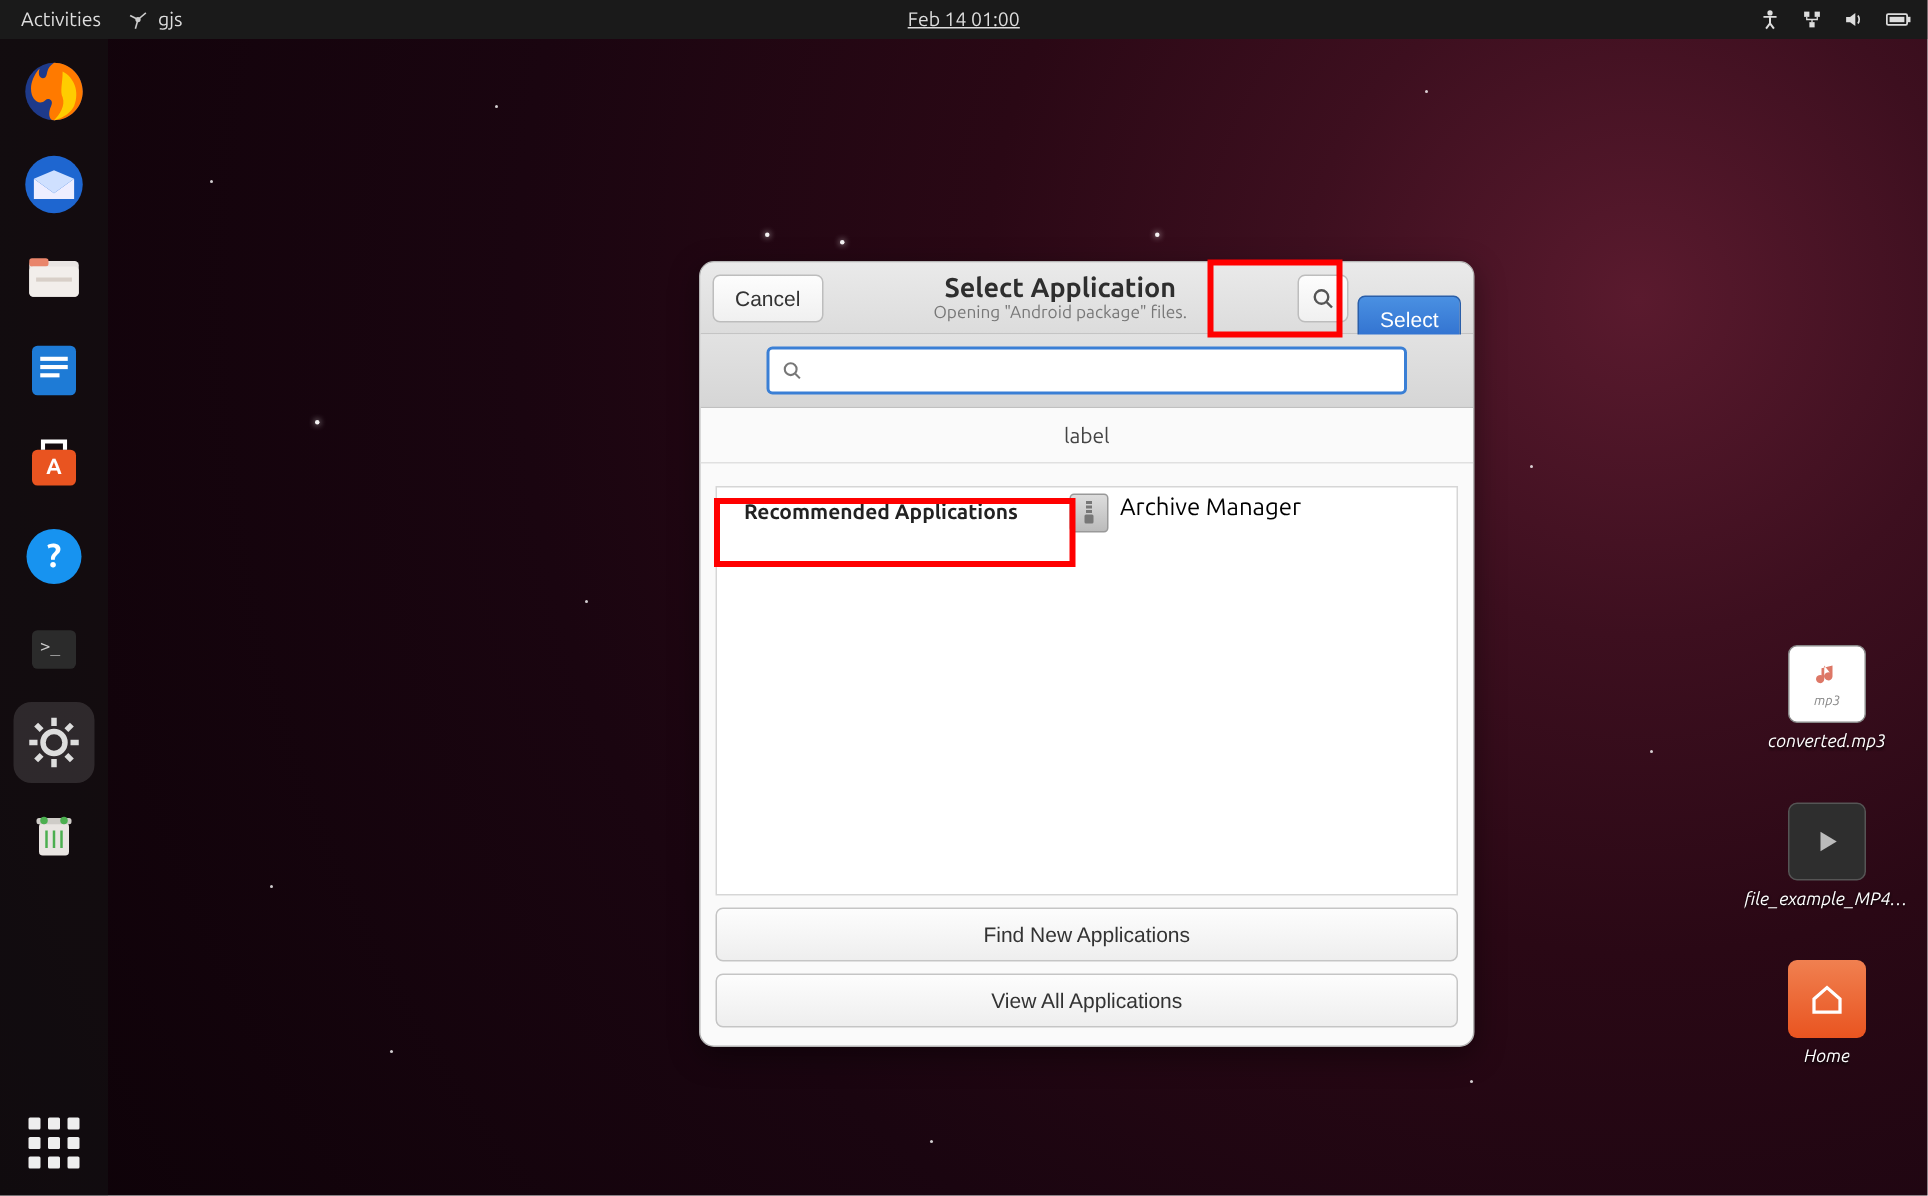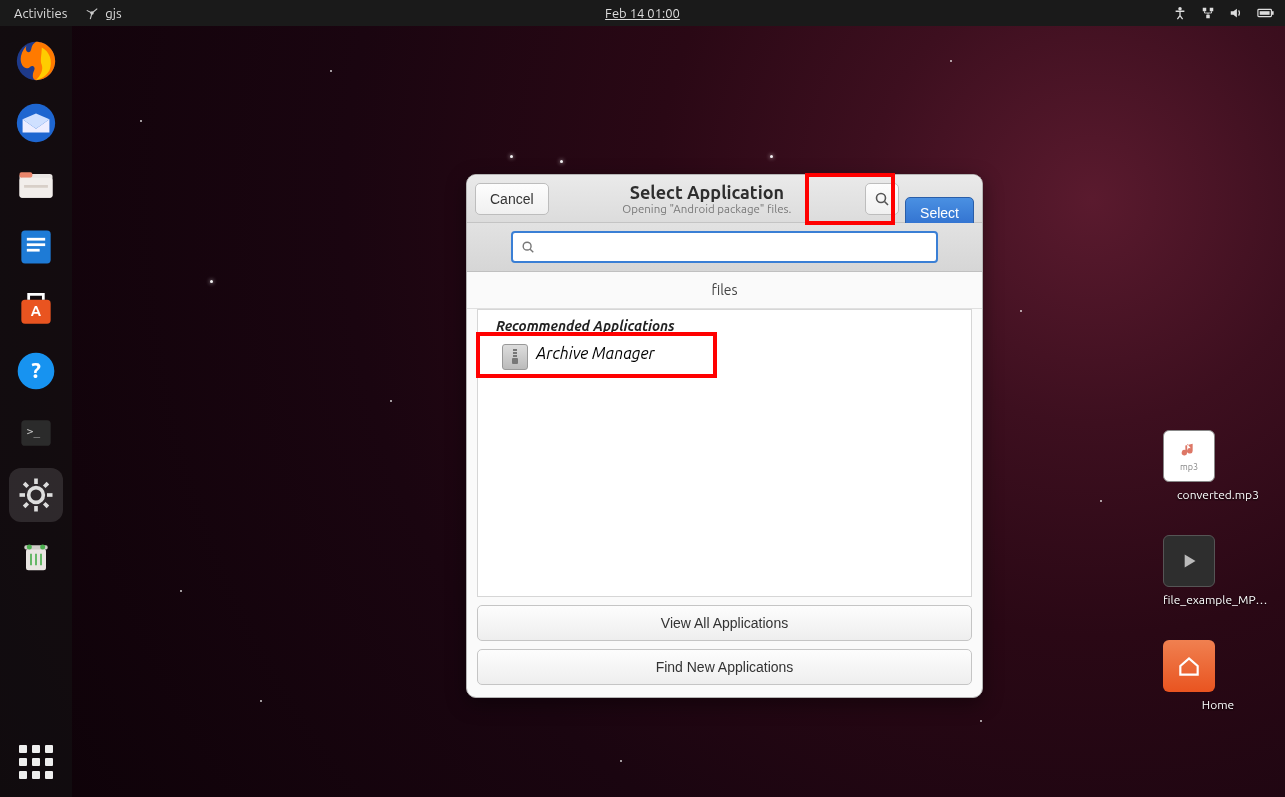--- a/index.html
+++ b/index.html
@@ -39,21 +39,21 @@
     width: 34px; height: 34px; display: grid; grid-template-columns: repeat(3,1fr);
     grid-template-rows: repeat(3,1fr); gap: 5px; margin-bottom: 18px;
   }
   .apps-grid div { background: #eee; border-radius: 1px; }
 
   
   .desktop-icons {
     position: absolute; right: 12px; top: 430px; display: flex; flex-direction: column;
     align-items: center; gap: 34px; color: #fff; font-size: 12px; z-index: 1;
   }
-  .di { display: flex; flex-direction: column; width: 110px; text-align: center; }
+  .di { display: flex; flex-direction: column; align-items: center; width: 110px; text-align: center; font-style: italic; }
   .di .thumb { width: 52px; height: 52px; background: #fff; border: 1px solid #888; border-radius: 6px; display:flex; align-items:center; justify-content:center; flex-direction:column; margin-bottom: 6px; }
   .di .thumb.dark { background: #2e2e2e; border-color:#555; }
   .di .label { max-width: 110px; overflow: hidden; text-overflow: ellipsis; white-space: normal; text-shadow: 0 1px 2px #000; }
 
   
   .dialog {
     position: absolute; left: 466px; top: 174px; width: 517px; height: 524px;
     background: #fafafa; border: 1px solid #b5b5b5; border-radius: 10px;
     display: flex; flex-direction: column; overflow: hidden; z-index: 20;
     box-shadow: 0 6px 20px rgba(0,0,0,0.4);
@@ -81,21 +81,21 @@
     padding: 8px 44px; display:flex;
   }
   .searchbox {
     flex:1; height: 32px; border: 2px solid #3a7fd5; border-radius: 4px;
     background: #fff; display:flex; align-items:center; padding: 0 8px; gap:6px;
   }
   .searchbox input { flex:1; border:none; outline:none; font-size:14px; background:transparent; }
 
   .dlg-label { text-align:center; font-size: 14px; color:#444; padding: 10px 0; border-bottom:1px solid #e0e0e0; }
 
-  .dlg-body { flex:1; background:#fff; margin: 0 10px 8px 10px; border: 1px solid #d6d6d6; display:flex; flex-direction:column;font-style:italic; }
+  .dlg-body { flex:1; background:#fff; margin: 15px 10px 8px 10px; border: 1px solid #d6d6d6; display:flex; flex-direction:row; }
   .rec-hdr { font-size: 14px; font-weight: bold; color:#222; padding: 8px 10px 6px 18px; }
   .rec-row { display:flex; gap:8px; padding: 4px 10px 4px 24px; position:relative; }
   .rec-icon { width:26px; height:26px; background:linear-gradient(#ddd,#bbb); border:1px solid #999; border-radius:3px; display:flex; align-items:center; justify-content:center; }
   .hl-archive { left: 476px; top: 332px; width: 241px; height: 46px; }
 
   .dlg-footer { padding: 0 10px 12px 10px; display:flex; flex-direction:column; gap:8px; }
   .fbtn {
     height: 36px; border:1px solid #c5c5c5; border-radius: 5px;
     background: linear-gradient(#fdfdfd,#eeeeee); font-size:14px; color:#333;
     display:flex; align-items:center; justify-content:center;
@@ -311,35 +311,35 @@
   </div>
   <div class="dlg-search-row">
     <div class="searchbox">
       <svg width="14" height="14" viewBox="0 0 16 16">
           <circle cx="7" cy="7" r="4.5" fill="none" stroke="#777" stroke-width="1.6"></circle>
           <line x1="10.5" y1="10.5" x2="14" y2="14" stroke="#777" stroke-width="1.6"></line>
         </svg>
       <input type="text" value="" style="">
     </div>
   </div>
-  <div class="dlg-label">files</div>
+  <div class="dlg-label">label</div>
   <div class="dlg-body">
     <div class="rec-hdr">Recommended Applications</div>
     <div class="rec-row">
       <div class="rec-icon">
         <svg width="14" height="18" viewBox="0 0 14 18">
             <rect x="5" y="1" width="4" height="2" fill="#777"></rect>
             <rect x="5" y="4" width="4" height="2" fill="#777"></rect>
             <rect x="5" y="7" width="4" height="2" fill="#777"></rect>
             <rect x="4" y="10" width="6" height="6" rx="1" fill="#777"></rect>
           </svg>
       </div>
       <span>Archive Manager</span>
     </div>
   </div>
   <div class="dlg-footer">
+    <button class="fbtn">Find New Applications</button>
     <button class="fbtn">View All Applications</button>
-    <button class="fbtn">Find New Applications</button>
   </div>
 </div>
 
 <div class="highlight-red hl-select"></div>
 <div class="highlight-red hl-archive"></div>
 
 </body></html>

